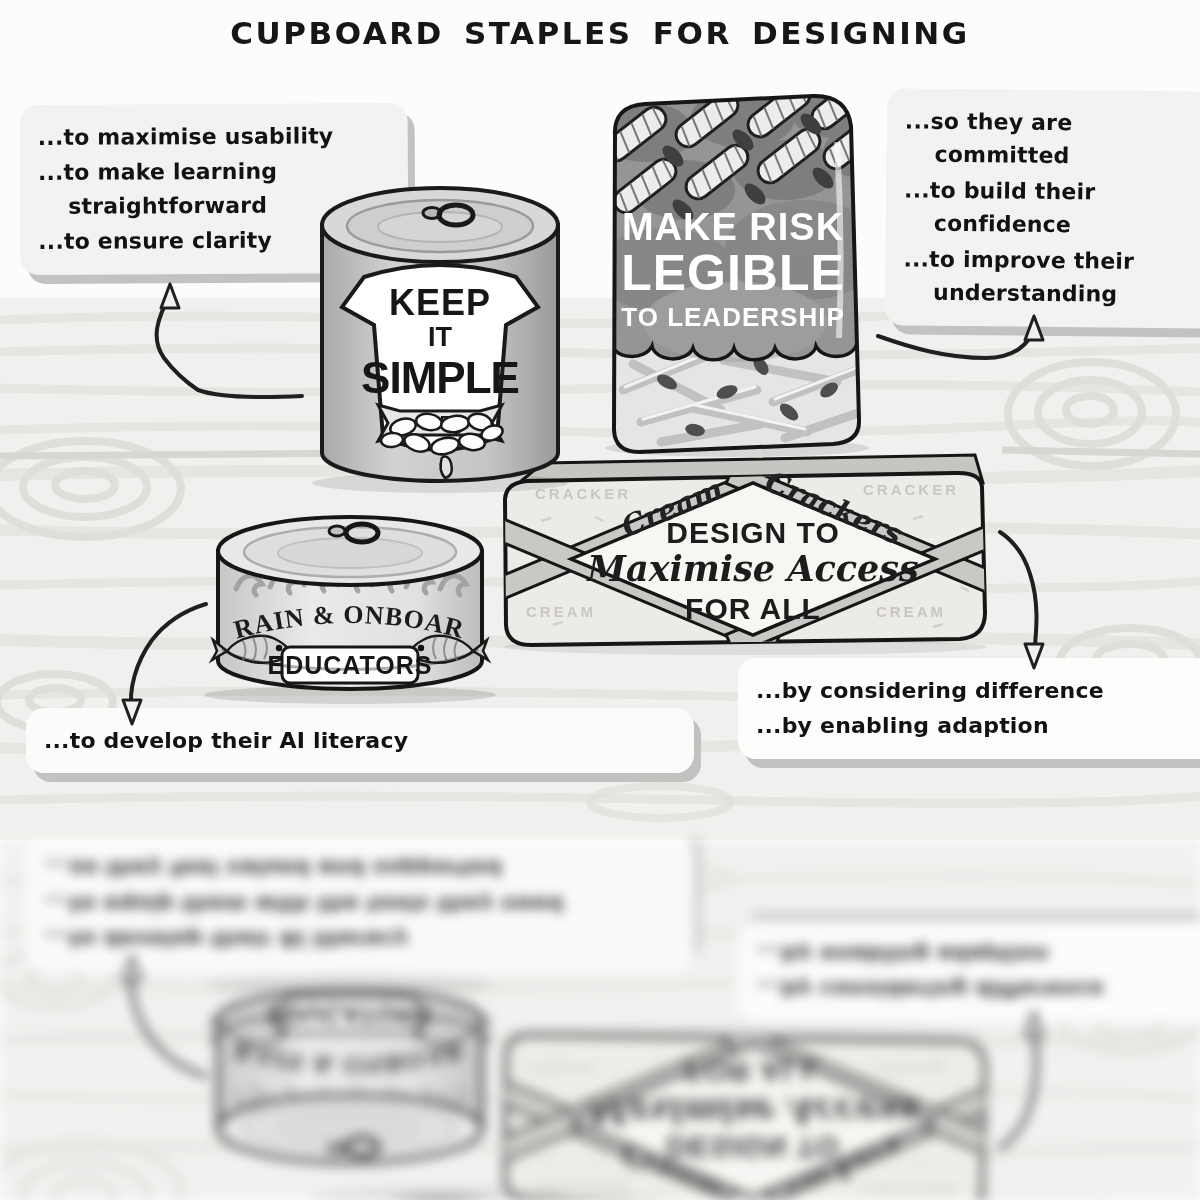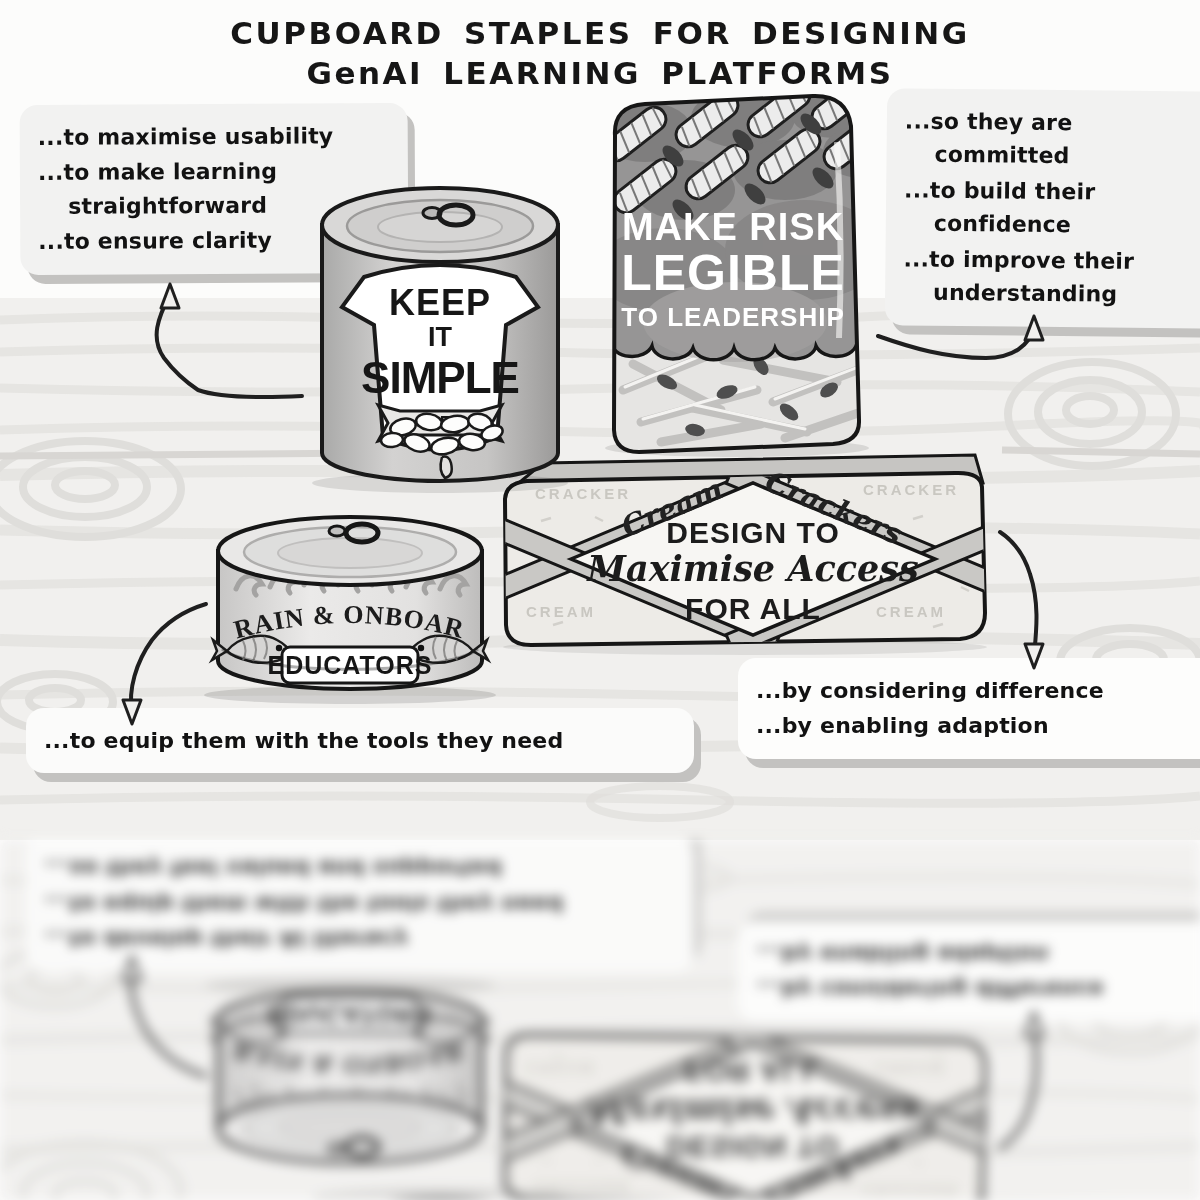--- a/index.html
+++ b/index.html
@@ -63,35 +63,34 @@
         <ellipse cx="660" cy="802" rx="70" ry="16" opacity=".7"></ellipse>
       </g>
       <g stroke="#d8d6d3" stroke-width="7" fill="none">
         <path d="M0,456 L485,452"></path>
           <path d="M1002,450 L1200,454"></path>
       </g>
     </svg>
 
     <div class="title">
       <div>CUPBOARD STAPLES FOR DESIGNING</div>
-      <div>GenAI LEARNING PLATFORMS</div>
     </div>
 
     <div class="callout co-simple">
       <div class="co-line">...to maximise usability</div>
       <div class="co-line">...to make learning straightforward</div>
       <div class="co-line">...to ensure clarity</div>
     </div>
     <div class="callout co-risk">
       <div class="co-line">...so they are committed</div>
       <div class="co-line">...to build their confidence</div>
       <div class="co-line">...to improve their understanding</div>
     </div>
     <div class="callout co-educators">
-      <div class="co-line">...to equip them with the tools they need</div>
+      <div class="co-line">...to develop their AI literacy</div>
     </div>
     <div class="callout co-access">
       <div class="co-line">...by considering difference</div>
       <div class="co-line">...by enabling adaption</div>
     </div>
 
     <svg class="abs" style="left:575px;top:90px" width="310" height="370" viewBox="0 0 310 370">
       <defs>
         <clipPath id="bagClip">
             <path d="M40,46 Q38,16 70,14 L238,6 Q272,5 276,36 L284,330 Q285,352 258,354 L64,362 Q40,362 39,340 Z"></path>

